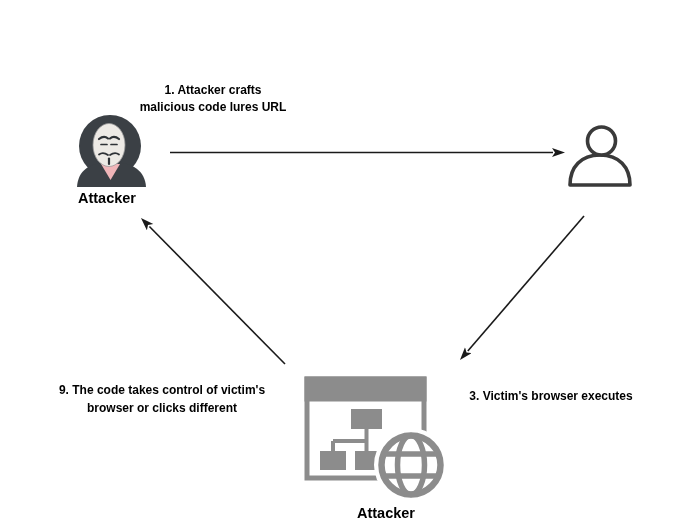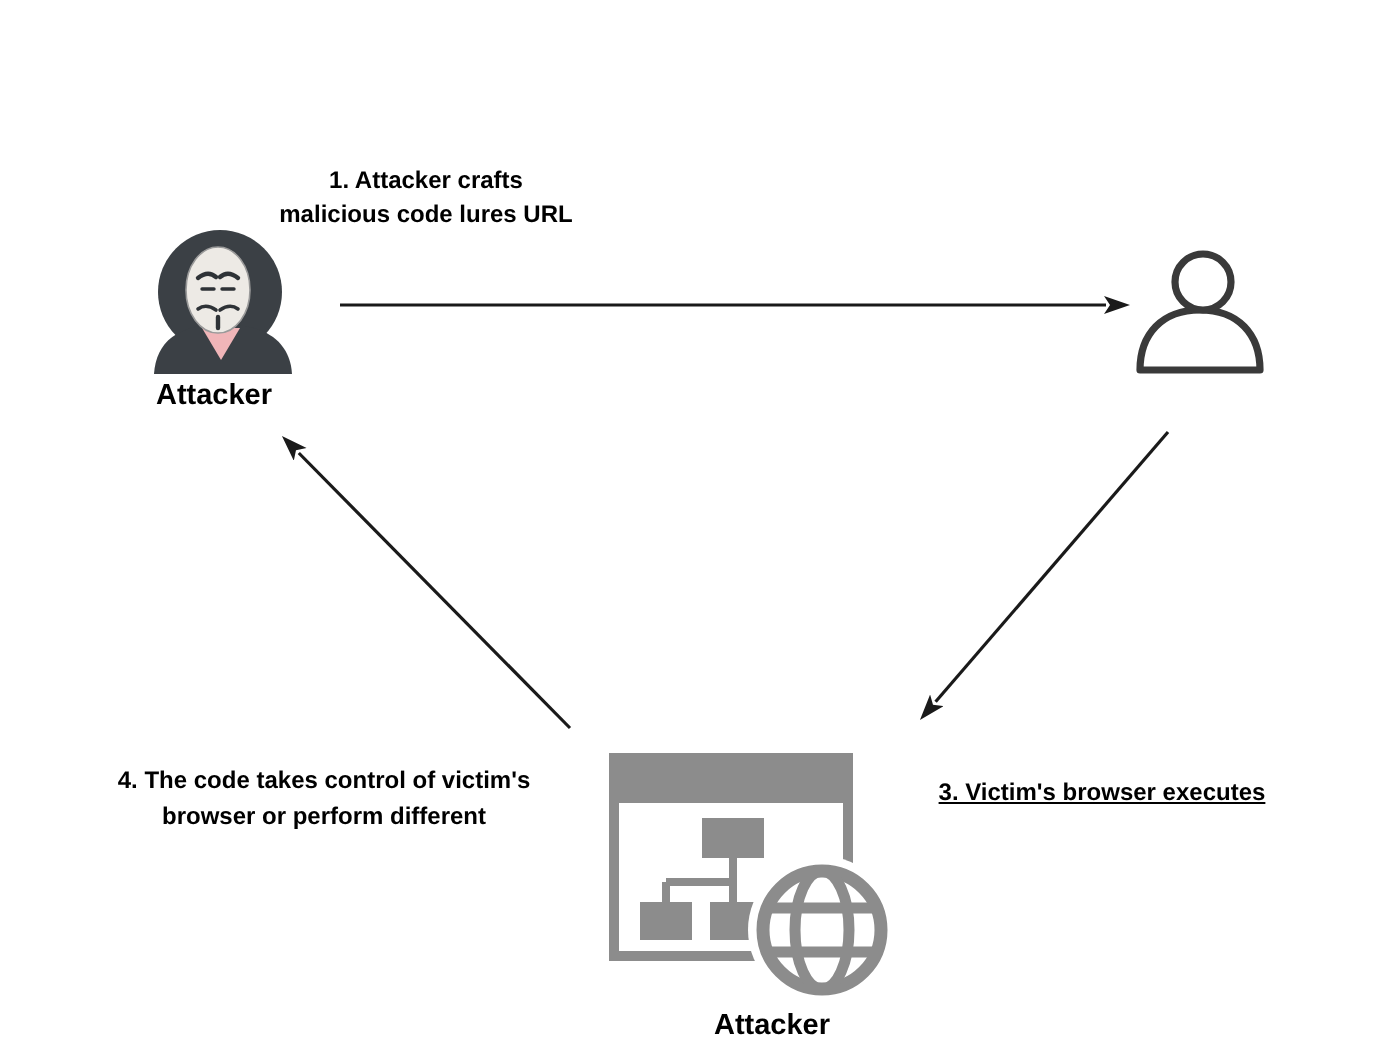--- a/index.html
+++ b/index.html
@@ -40,27 +40,27 @@
     <line x1="584" y1="168" x2="467.8" y2="302.9" stroke="var(--arrow)" stroke-width="1.6" marker-end="url(#ah)"></line>
     <line x1="285" y1="316" x2="149.4" y2="178.5" stroke="var(--arrow)" stroke-width="1.6" marker-end="url(#ah)"></line>
   </svg>
 
   <div class="step-text" style="left:123px; top:34px; width:180px;">
     <div>1. Attacker crafts</div>
     <div>malicious code lures URL</div>
   </div>
 
 
-  <div class="step-text" style="left:451px; top:340px; width:200px;text-decoration:underline;">
+  <div class="step-text" style="left:451px; top:340px; width:200px;">
     <div>3. Victim's browser executes</div>
   </div>
 
   <div class="step-text wide" style="left:42px; top:333px; width:240px;">
-    <div>4. The code takes control of victim's</div>
-    <div>browser or perform different</div>
+    <div>9. The code takes control of victim's</div>
+    <div>browser or clicks different</div>
   </div>
 
   <div class="abs" style="left:75px; top:66px; width:75px; height:74px;">
     <svg width="75" height="74" viewBox="0 0 75 74">
       <circle cx="35" cy="32" r="31" fill="var(--attacker-hood)"></circle>
       <path d="M2,73 C3,57 14,48 36,48 C58,48 70,57 71,73 Z" fill="var(--attacker-hood)"></path>
       <path d="M26,50 L35.5,66 L45,50 Z" fill="var(--attacker-collar)"></path>
       <ellipse cx="34" cy="31" rx="16" ry="21.5" fill="var(--attacker-mask)" stroke="#9a9a9a" stroke-width="0.8"></ellipse>
       <g stroke="#2e3236" fill="none" stroke-linecap="round">
         <path d="M24,25 Q29,21 33,24.5" stroke-width="2.2"></path>

